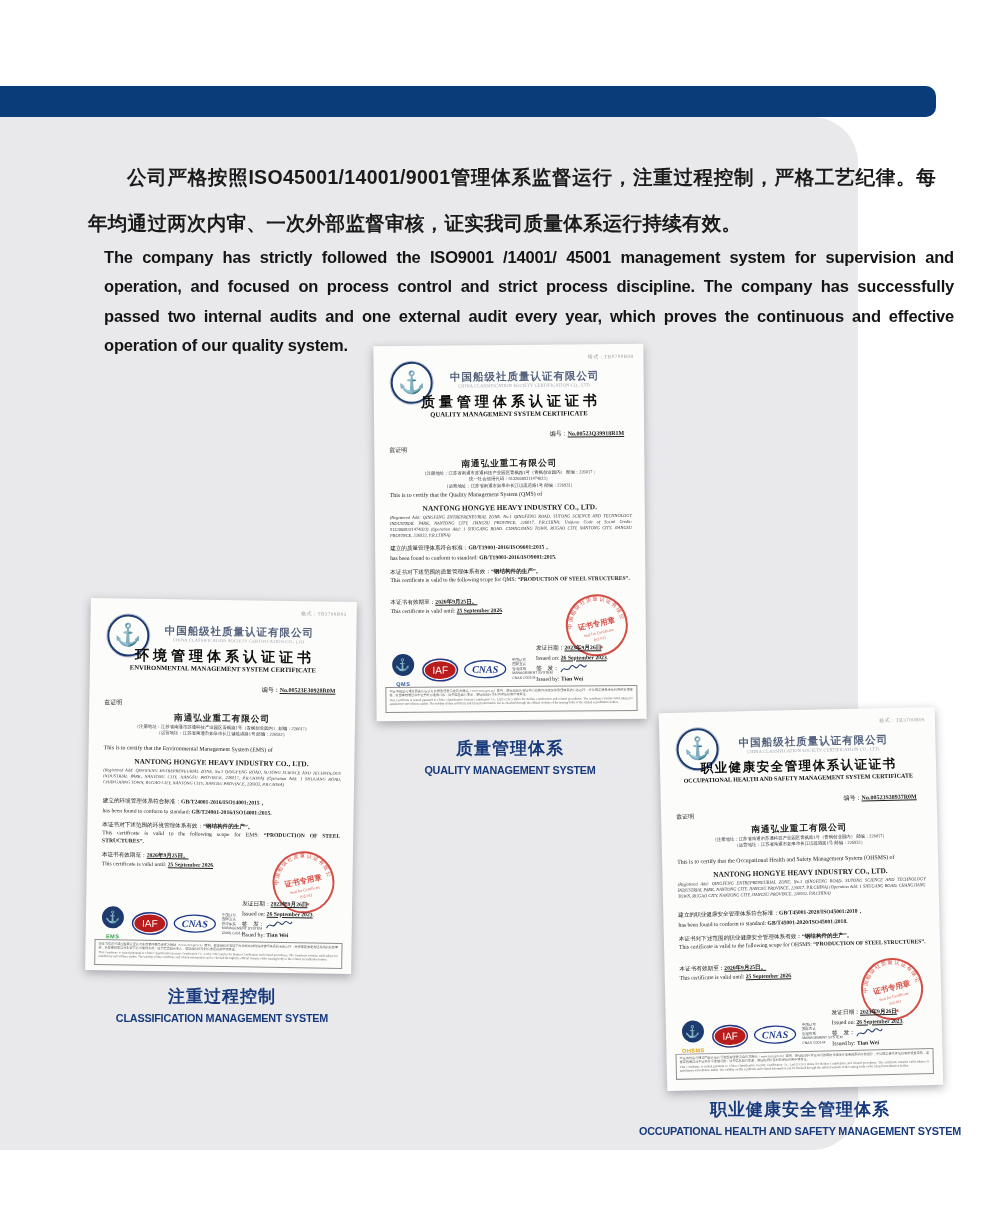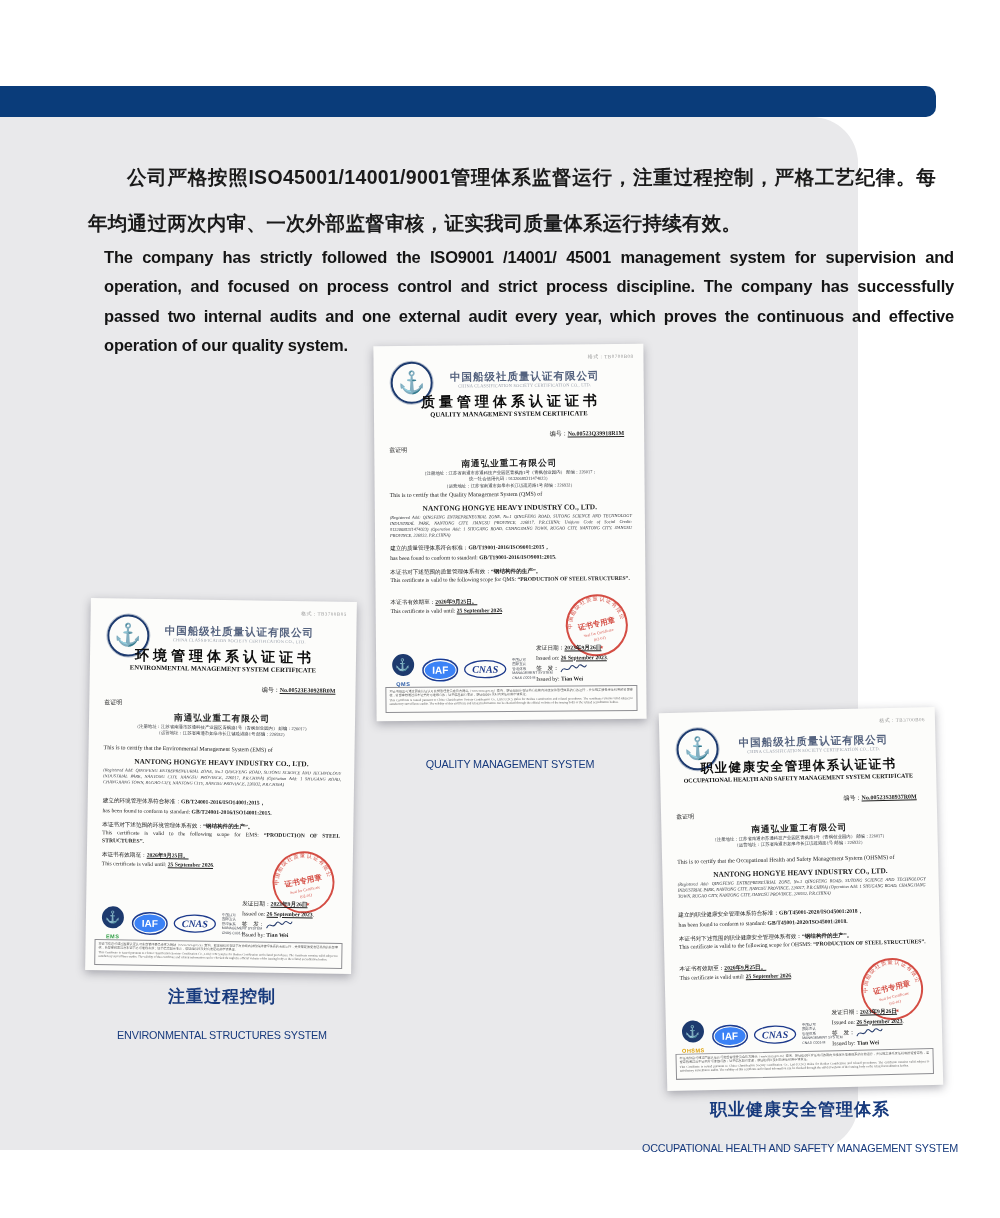--- a/index.html
+++ b/index.html
@@ -49,39 +49,39 @@
   .c-scope-zh{left:15px;right:13px;top:223px;font-size:5.6px;}
   .c-scope-en{left:15px;right:13px;top:231px;font-size:5.6px;line-height:7.6px;text-align:justify;}
   .c-valid-zh{left:15px;top:253px;font-size:5.6px;}
   .c-valid-en{left:15px;top:262px;font-size:5.6px;}
   .c-stamp{right:16px;top:248px;width:66px;height:66px;transform:rotate(-12deg);opacity:.92;
            mix-blend-mode:multiply;}
   .c-logos{left:13px;top:303px;height:42px;display:flex;align-items:center;gap:5px;}
   .ccs-mark{text-align:center;}
   .mark-label{font-size:5.5px;font-weight:700;font-family:"Liberation Sans",sans-serif;letter-spacing:.5px;}
   #cert1 .mark-label{color:#2456a4;} #cert2 .mark-label{color:#2f9e44;} #cert3 .mark-label{color:#dd9e00;}
-  .iaf-logo{width:36px;height:23px;background:#3b82f6;border-radius:50%;color:#fff;display:flex;
+  .iaf-logo{width:36px;height:23px;background:#b91c1c;border-radius:50%;color:#fff;display:flex;
             align-items:center;justify-content:center;font-family:"Liberation Sans",sans-serif;
-            font-weight:700;font-size:10px;
+            font-weight:400;font-size:10px;
             box-shadow:inset 0 0 0 1.5px #1d3a8c, inset 0 0 0 2.6px #fcfcfa;}
   .acc-col{font-size:3.5px;line-height:4.5px;color:#3a3f49;font-family:"Liberation Sans",sans-serif;}
   .c-issue{right:6px;top:299px;width:104px;font-size:5.7px;line-height:9.6px;}
   .c-issue .sig{vertical-align:middle;}
   .c-fine{left:9px;right:9px;top:341px;height:21px;border:.6px solid #8f8f93;padding:1.5px 3px;overflow:hidden;}
   .c-fine .shrink{transform:scale(.62);transform-origin:0 0;width:161%;font-size:5px;line-height:6.1px;
                   color:#555;text-align:justify;}
   .c-fine p{margin:0 0 2px 0;}
   .c-footer{left:9px;right:9px;top:366px;height:8px;overflow:hidden;text-align:center;}
   .c-footer .shrink{display:inline-block;transform:scale(.62);transform-origin:50% 0;font-size:5px;
                     color:#555;white-space:nowrap;}
 
   
   .caption{position:absolute;text-align:center;color:#173a7d;z-index:3;}
   .caption .zh{font-size:17px;font-weight:700;letter-spacing:1px;}
-  .caption .en{font-size:10.8px;font-weight:400;margin-top:21px;letter-spacing:-.2px;}
+  .caption .en{font-size:10.8px;font-weight:700;margin-top:4px;letter-spacing:-.2px;}
   #cap1{left:340px;top:737px;width:340px;}
   #cap2{left:52px;top:985px;width:340px;}
   #cap3{left:630px;top:1098px;width:340px;}
 </style>
 </head>
 <body>
 
 <div class="page">
 
   <div class="abs topbar"></div>
@@ -309,24 +309,25 @@
     <div class="abs c-fine">
       <div class="shrink">
         <p>本证书信息可通过国家认证认可监督管理委员会官方网站（www.cnca.gov.cn）查询。获证组织应在证书有效期内持续保持管理体系的有效运行，并按规定接受发证机构的监督审核，监督审核通过后本证书方可继续有效；证书信息如有变更，获证组织应及时向发证机构申请换证。</p>
         <p>This Certificate is issued pursuant to China Classification Society Certification Co., Ltd (CCSC) Rules for Bodies Certification and related procedures. The certificate remains valid subject to satisfactory surveillance audits. The validity of this certificate and related information can be checked through the official website of the issuing body or the related accreditation bodies.</p>
       </div>
     </div>
     <div class="abs c-footer"><span class="shrink">中国船级社质量认证有限公司　北京市东城区东黄城根南街70号　100006　Tel：010-58112288　Web：www.ccsc.com.cn</span></div>
   </article>
 
   <div class="caption" id="cap1">
+    <div class="zh">质量管理体系</div>
     <div class="en">QUALITY MANAGEMENT SYSTEM</div>
   </div>
   <div class="caption" id="cap2">
     <div class="zh">注重过程控制</div>
-    <div class="en">ENVIRONMENTAL STRUCTURES SYSTEM</div>
+    <div class="en">CLASSIFICATION MANAGEMENT SYSTEM</div>
   </div>
   <div class="caption" id="cap3">
     <div class="zh">职业健康安全管理体系</div>
     <div class="en">OCCUPATIONAL HEALTH AND SAFETY MANAGEMENT SYSTEM</div>
   </div>
 
 </div>
 
 </body></html>

